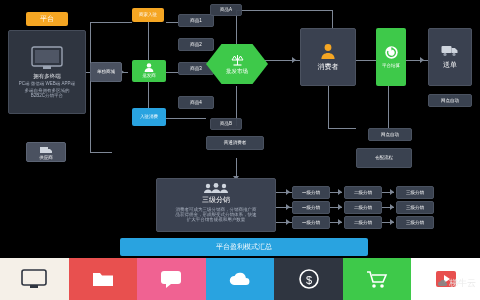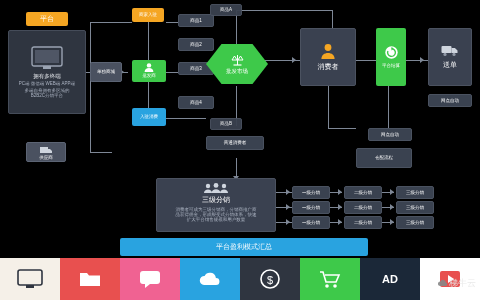--- a/index.html
+++ b/index.html
@@ -317,23 +317,20 @@
         <text x="10" y="14.5" font-size="11" fill="#fff" text-anchor="middle" font-family="Liberation Sans, sans-serif">$</text>
       </svg>
     </div>
     <div class="cell" style="background:#3ec94a;">
       <svg width="22" height="19" viewBox="0 0 22 19">
         <path d="M1 2h3l3 10h10l3-7H6" fill="none" stroke="#fff" stroke-width="1.6"></path>
         <circle cx="8" cy="16" r="1.8" fill="#fff"></circle>
           <circle cx="16" cy="16" r="1.8" fill="#fff"></circle>
       </svg>
     </div>
-    <div class="cell" style="background:#1b2838;">
-      <span style="font-size:11px;font-weight:bold;color:#fff;">AD</span>
-    </div>
     <div class="cell" style="background:#ffffff;">
       <svg width="22" height="18" viewBox="0 0 22 18">
         <rect x="1" y="1" width="20" height="16" rx="2" fill="#e8504f"></rect>
         <path d="M9 5l6 4-6 4z" fill="#fff"></path>
       </svg>
     </div>
   </div>
 
   <div class="wm">
     <svg width="9" height="9" viewBox="0 0 9 9">

